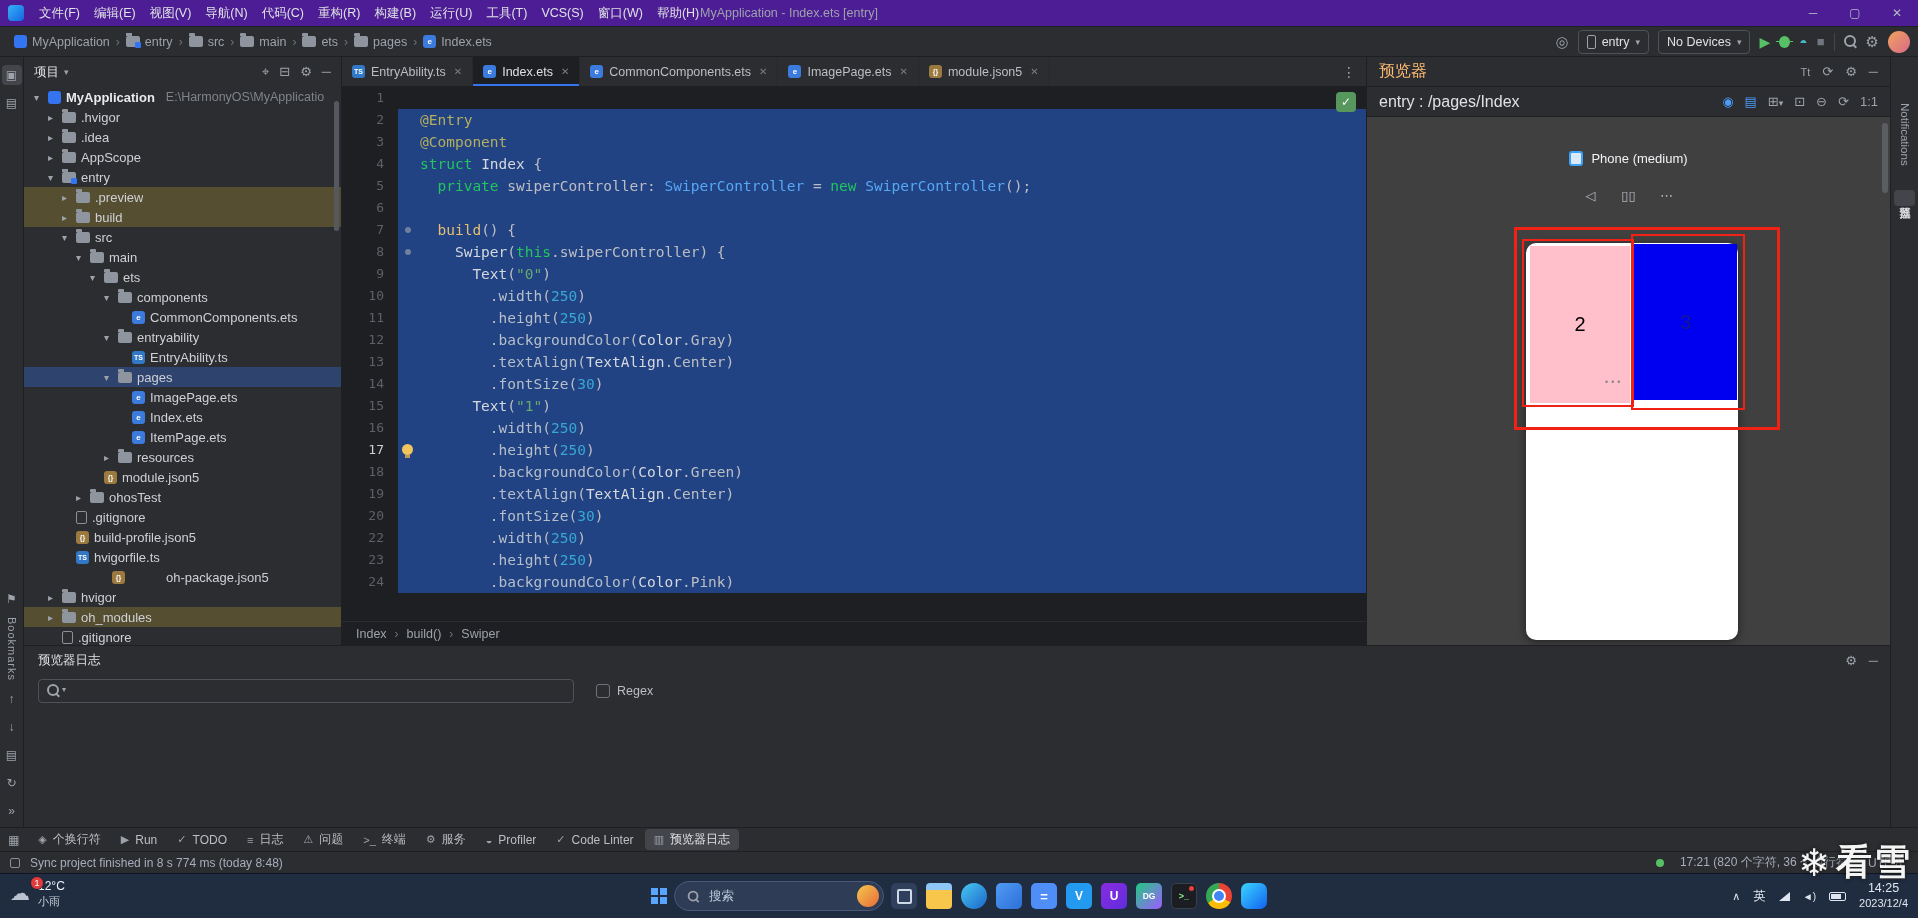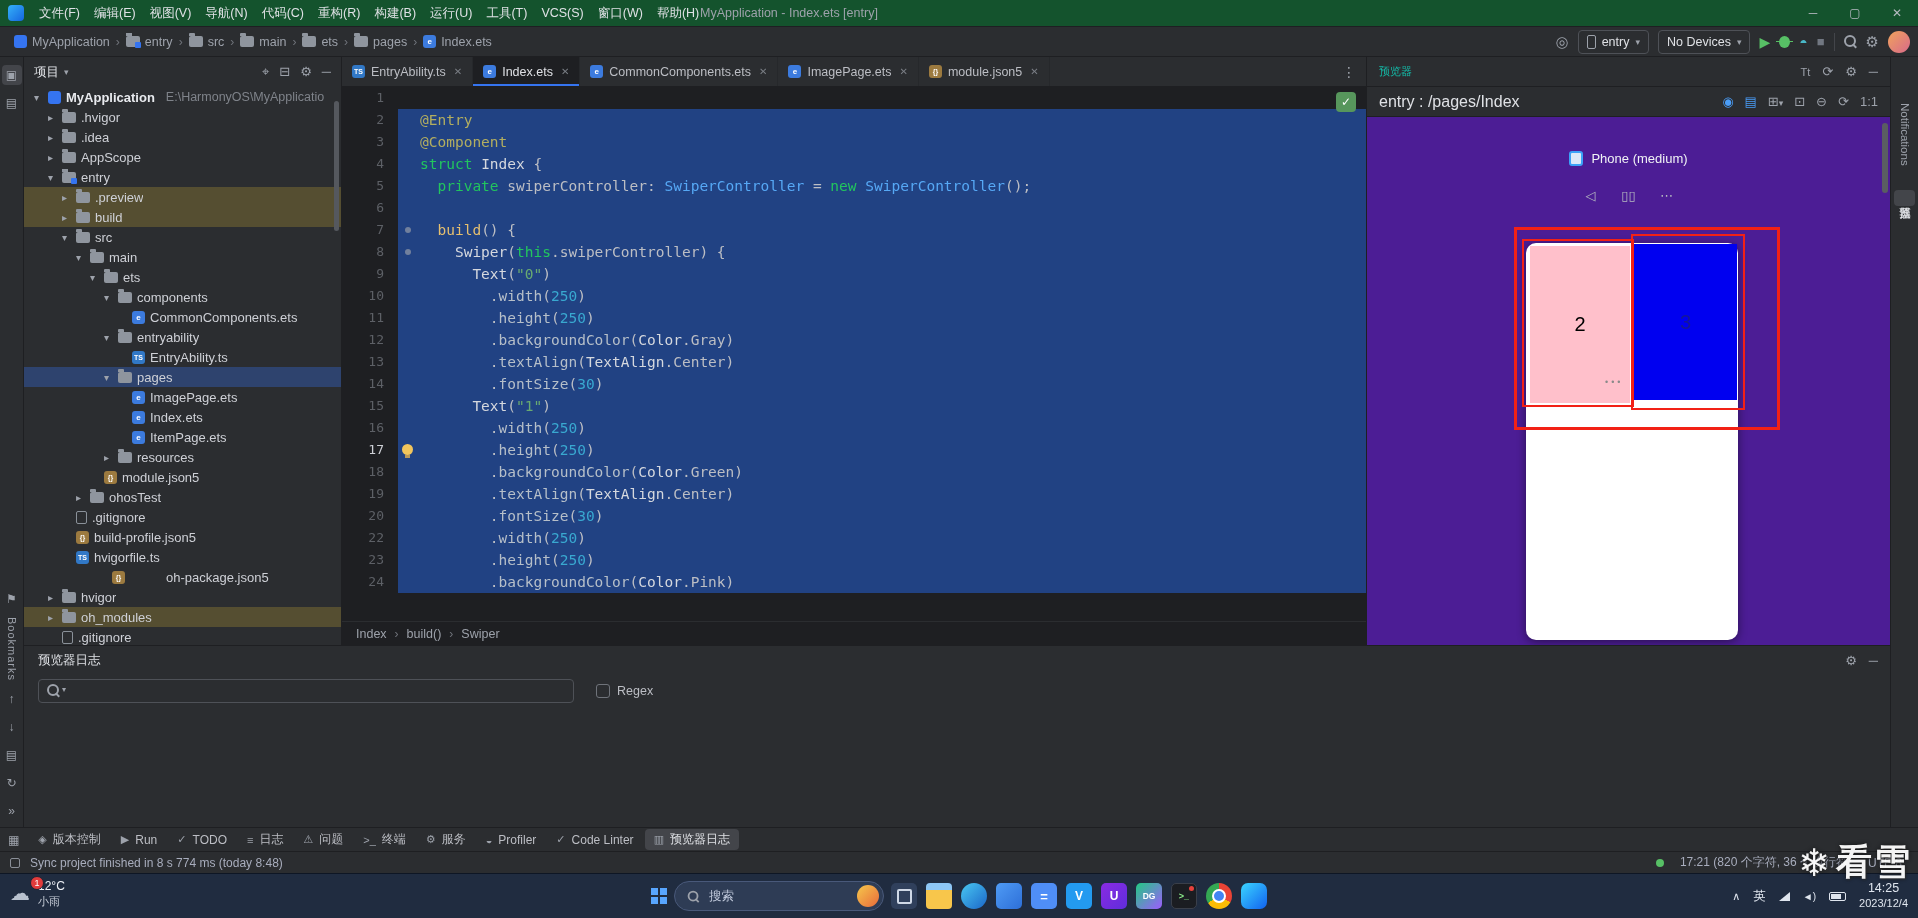--- a/index.html
+++ b/index.html
@@ -1,21 +1,21 @@
 <!DOCTYPE html>
 <html><head>
 <meta charset="utf-8">
 <style>
   *{box-sizing:border-box;margin:0;padding:0;}
   html,body{width:1918px;height:918px;overflow:hidden;}
   body{font-family:"Liberation Sans","DejaVu Sans",sans-serif;font-size:13px;color:#bcbec4;background:#1e1f22;position:relative;}
   .window{display:flex;flex-direction:column;width:1918px;height:918px;}
 
   
-  .titlebar{height:27px;background:#14532d;display:flex;align-items:center;flex:none;border-bottom:1px solid #1e1f22;position:relative;}
+  .titlebar{height:27px;background:#4c1d95;display:flex;align-items:center;flex:none;border-bottom:1px solid #1e1f22;position:relative;}
   .logo{width:16px;height:16px;border-radius:4px;margin:0 8px 0 8px;background:linear-gradient(135deg,#35b1f8,#1565e0);flex:none;}
   .menu-item{padding:0 7px;color:#dfe1e5;font-size:12.5px;line-height:26px;cursor:default;}
   .win-title{position:absolute;left:700px;color:#9da2ab;font-size:12.5px;}
   .win-controls{margin-left:auto;display:flex;height:100%;}
   .wbtn{width:42px;display:flex;align-items:center;justify-content:center;color:#b6bac1;font-size:12px;}
 
   
   .navbar{height:30px;background:#2b2d30;border-bottom:1px solid #1e1f22;display:flex;align-items:center;flex:none;padding:0 8px 0 14px;}
   .crumbs{display:flex;align-items:center;gap:6px;}
   .crumb{display:flex;align-items:center;gap:5px;color:#9da2ab;font-size:12.5px;}
@@ -99,27 +99,27 @@
   .bulb::after{content:"";position:absolute;left:3px;bottom:-3px;width:5px;height:3px;background:#b9985a;}
   .folddot{position:absolute;left:7px;top:8px;width:6px;height:6px;border-radius:50%;background:#9da2ab;opacity:.65;}
   .tk-a{color:#b3ae60;} .tk-k{color:#22c55e;} .tk-s{color:#69aa71;} .tk-nu{color:#39a8d0;}
   .tk-ty{color:#56a8f5;} .tk-fn{color:#e5bf6f;} .tk-cp{color:#d5d8de;} .tk-m{color:#b6bfc9;} .tk-p{color:#bcbec4;}
   .inspect-widget{position:absolute;top:5px;right:10px;width:20px;height:20px;border-radius:4px;background:#57965c;color:#fff;display:flex;align-items:center;justify-content:center;font-size:12px;}
   .ebread{height:24px;border-top:1px solid #2b2d30;display:flex;align-items:center;gap:8px;padding-left:14px;color:#9da2ab;font-size:12.5px;flex:none;background:#1e1f22;}
 
   
   .preview{width:524px;flex:none;display:flex;flex-direction:column;border-left:1px solid #1e1f22;background:#2b2d30;}
   .pv-header{height:30px;display:flex;align-items:center;padding:0 12px;flex:none;border-bottom:1px solid #1e1f22;}
-  .pv-title{color:#14b8a6;font-size:11px;}
+  .pv-title{color:#fdba74;font-size:16px;}
   .pv-hicons{margin-left:auto;display:flex;gap:12px;color:#9da2ab;font-size:13px;align-items:center;}
   .pv-sub{height:30px;display:flex;align-items:center;padding:0 12px;flex:none;border-bottom:1px solid #1e1f22;}
   .pv-route{color:#dfe1e5;font-size:16px;}
   .pv-sicons{margin-left:auto;display:flex;gap:11px;color:#9da2ab;font-size:13px;align-items:center;}
   .pvico.blue{color:#4a9df8;}
-  .pv-canvas{flex:1;position:relative;background:#4c1d95;overflow:hidden;}
+  .pv-canvas{flex:1;position:relative;background:#404040;overflow:hidden;}
   .dev-label{position:absolute;top:34px;left:0;right:0;text-align:center;color:#f0f2f5;font-size:13px;display:flex;justify-content:center;gap:8px;align-items:center;}
   .dev-ico{width:14px;height:15px;border:2px solid #3ba2f8;border-radius:3px;background:#dce9f8;}
   .pv-btns{position:absolute;top:66px;left:50%;transform:translateX(-50%);display:flex;gap:6px;}
   .pv-btn{width:32px;height:24px;display:flex;align-items:center;justify-content:center;color:#b6bac1;font-size:13px;border-radius:4px;}
   .phone{position:absolute;left:159px;top:126px;width:212px;height:397px;background:#fff;border-radius:10px;box-shadow:0 2px 10px rgba(0,0,0,.45);}
   .blk{position:absolute;display:flex;align-items:center;justify-content:center;font-size:20px;font-family:"Liberation Sans",sans-serif;}
   .blk-pink{left:163px;top:129px;width:100px;height:157px;background:#ffc0cb;color:#000;}
   .blk-blue{left:267px;top:127px;width:103px;height:156px;background:#0000f0;color:#14169a;}
   .swiper-dots{position:absolute;left:238px;top:260px;color:#8a8a8a;font-size:9px;letter-spacing:3px;}
   .redrect{position:absolute;border:2px solid #f22116;}
@@ -608,21 +608,21 @@
           <span class="vtab active">预览器</span>
         </span>
     </div>
   </div>
 
   <div class="twbar">
     <span class="tw-grid">▦</span>
     <span id="tw-items" style="display:flex;gap:2px;">
         <span class="twitem">
           <span class="twico">◈</span>
-          <span>版本控制</span>
+          <span>个换行符</span>
         </span>
         <span class="twitem">
           <span class="twico">▶</span>
           <span>Run</span>
         </span>
         <span class="twitem">
           <span class="twico">✓</span>
           <span>TODO</span>
         </span>
         <span class="twitem">

